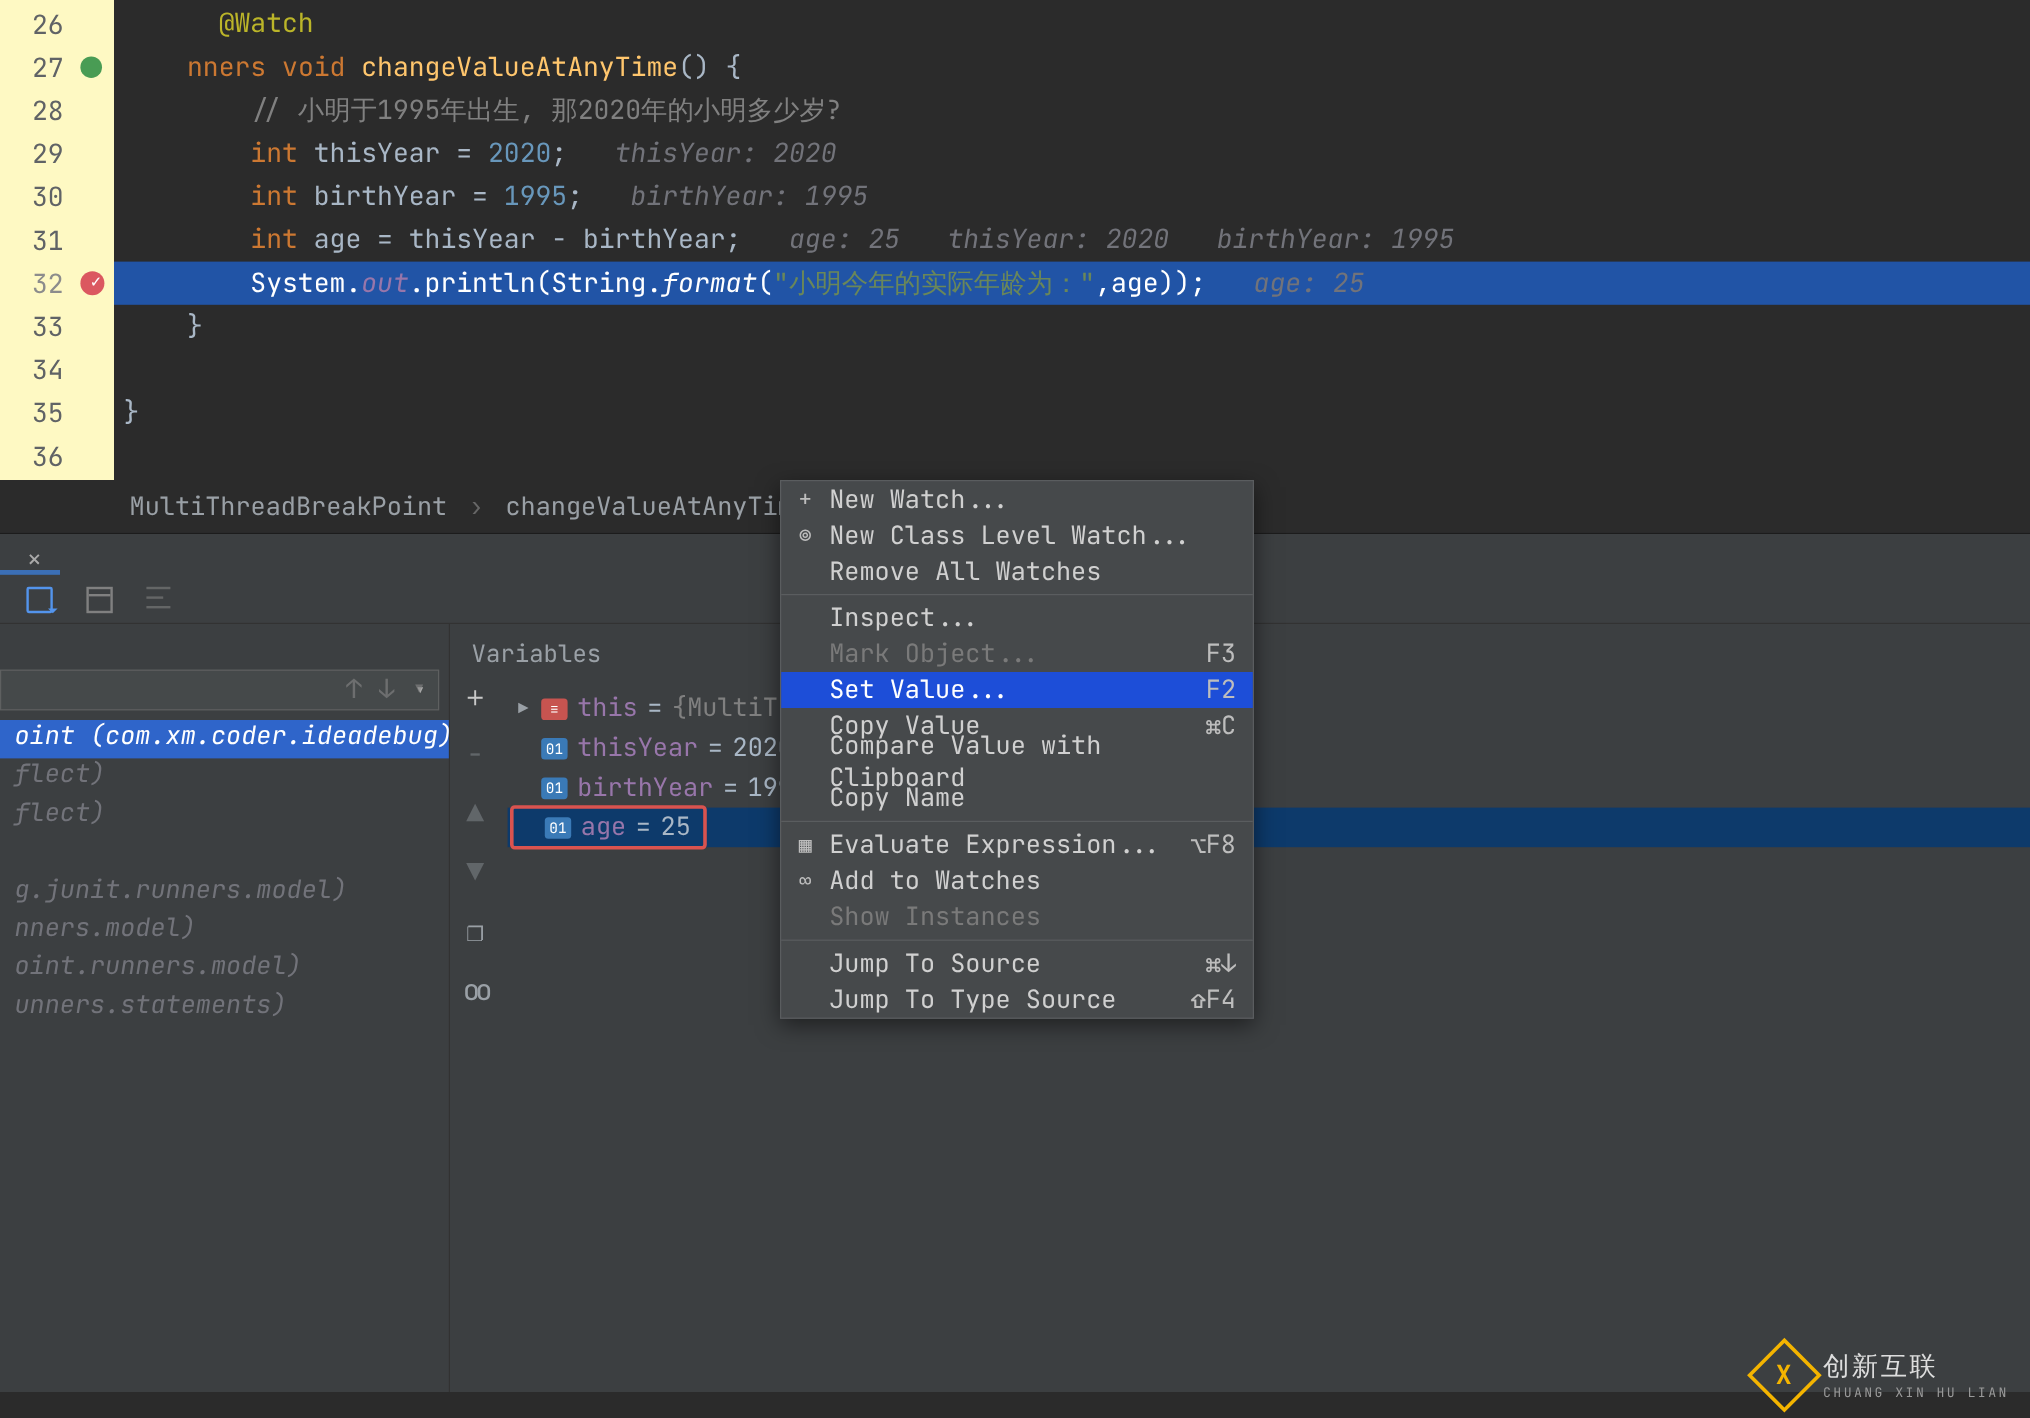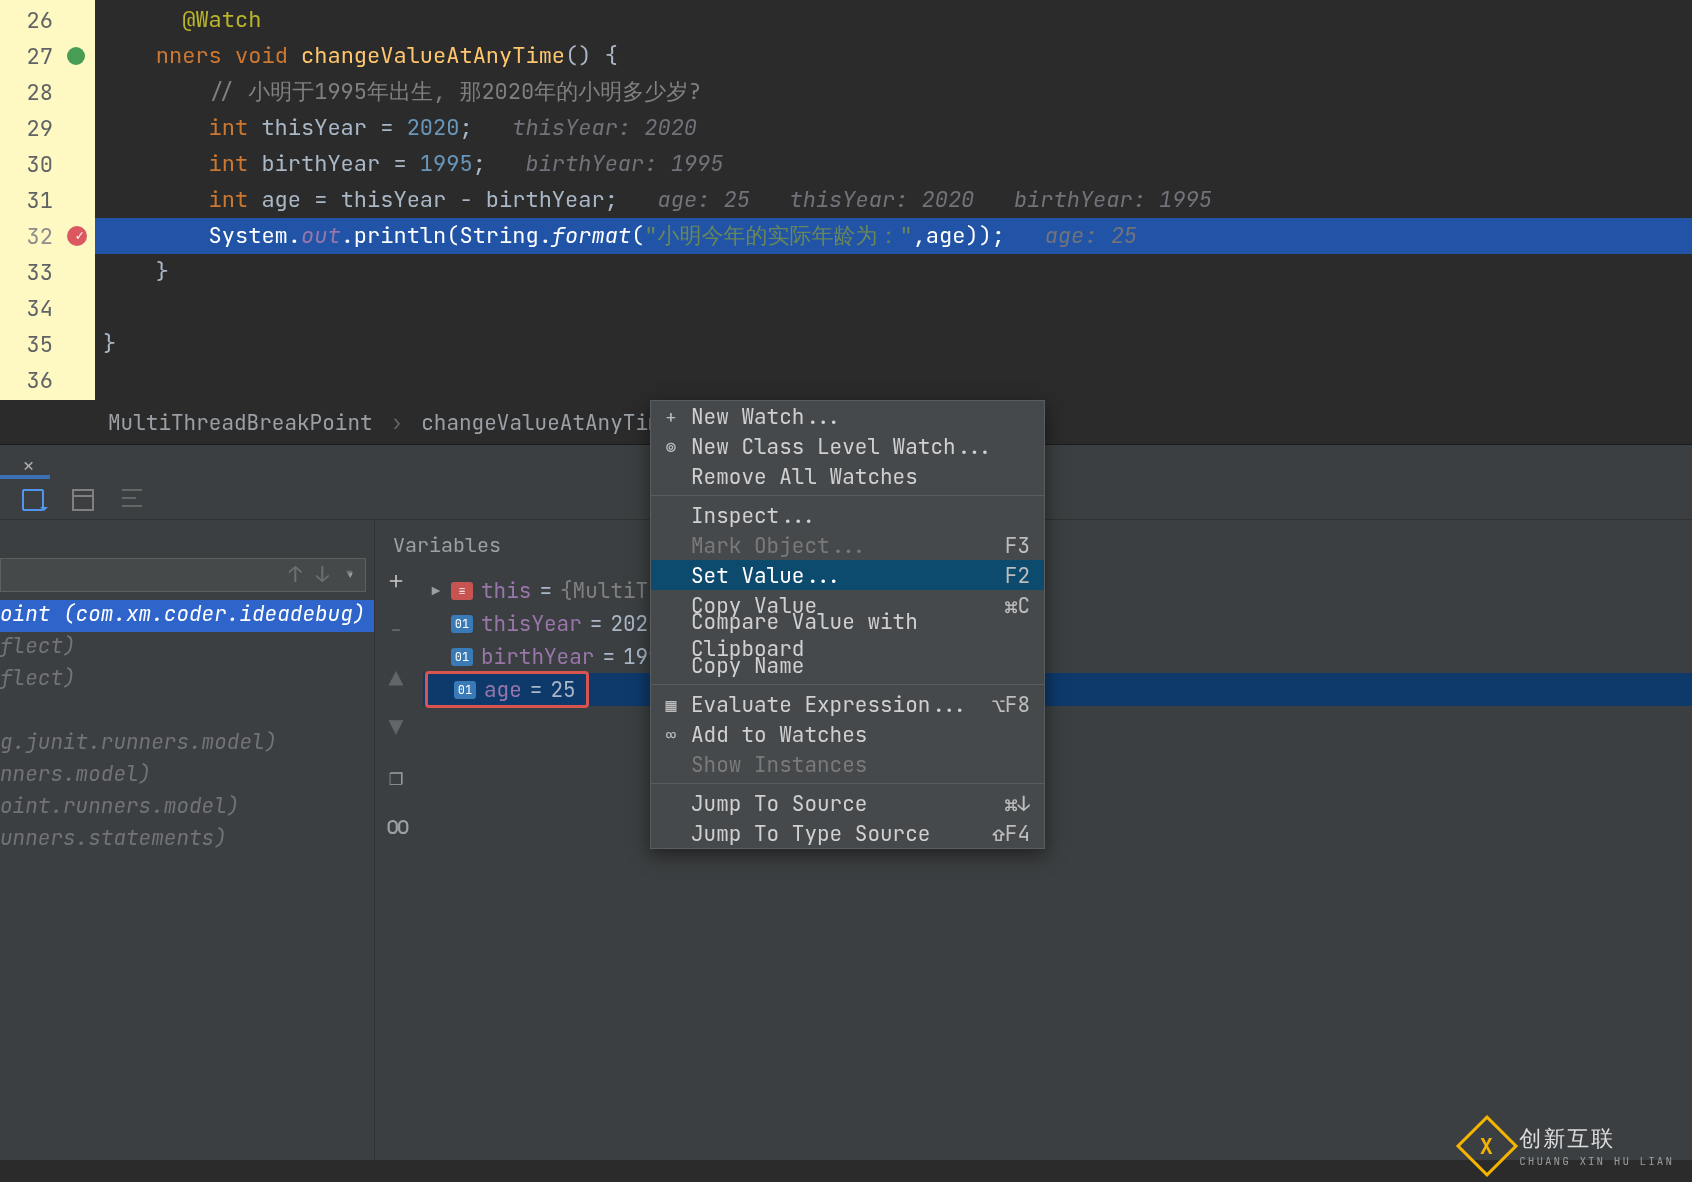--- a/index.html
+++ b/index.html
@@ -40,21 +40,21 @@
   .ico.expr::after{content:"";position:absolute;right:-6px;bottom:-6px;border:4px solid transparent;border-top-color:#5394ec;}
   .ico.calc { border:2px solid #808080; } .ico.calc::before{content:"";display:block;border-top:2px solid #808080;margin-top:4px;} 
   .ico.tree { background:linear-gradient(#808080,#808080) 0 0/20px 2px no-repeat,linear-gradient(#808080,#808080) 0 8px/14px 2px no-repeat,linear-gradient(#808080,#808080) 0 16px/20px 2px no-repeat; opacity:.6;}
 
   .debug-body { display:flex; height:640px; background:#3c3f41; }
   .frames { width:375px; border-right:1px solid #323232; position:relative; padding-top:38px;}
   .frames .combo { height:34px; margin:0 8px 8px 0; background:#45494a; border:1px solid #5e6060; display:flex; align-items:center; justify-content:flex-end; padding-right:10px; color:#aaa;}
   .frames .nav { position:absolute; right:18px; top:40px; display:flex; gap:14px; color:#888; font-size:22px;}
   .frames .nav span{opacity:.6}
   .frames .list { margin-top:8px; font-size:21px; }
-  .frames .list .fr { height:32px; padding-left:0; color:#72737a; font-style:italic; white-space:nowrap; overflow:hidden;}
+  .frames .list .fr { height:32px; padding-left:12px; color:#72737a; font-style:italic; white-space:nowrap; overflow:hidden;}
   .frames .list .fr.sel { background:#2f65ca; color:#fff; font-style:normal;}
   .frames .list .fr.sel .pkg{ font-style:italic; }
 
   .vars { flex:1; position:relative; }
   .vars-title { color:#9aa0a6; font-size:20px; padding:12px 0 10px 18px; }
   .var-toolbar { position:absolute; left:0; top:44px; width:42px; display:flex; flex-direction:column; align-items:center; gap:18px; color:#9aa0a6; font-size:24px;}
   .var-toolbar .plus{color:#c8c8c8}
   .var-toolbar .minus{opacity:.4}
   .var-toolbar .arr{opacity:.4}
   .var-toolbar .glasses{letter-spacing:-4px;}
@@ -71,21 +71,21 @@
   .vval { color:#a9b7c6; }
   .vtype { color:#808080; }
 
   .hlbox { border:3px solid #d9534f; border-radius:4px; padding:2px 10px 2px 4px; margin-left:-4px; display:inline-flex; align-items:center; gap:8px;}
 
   
   .ctx { position:absolute; left:650px; top:400px; width:395px; background:#46494b; border:1px solid #5a5d5f; box-shadow:0 6px 18px rgba(0,0,0,.5); font-family:-apple-system,"Helvetica Neue",sans-serif; font-size:21px; color:#d0d0d0; }
   .ctx .mi { height:30px; display:flex; align-items:center; padding:0 14px 0 40px; position:relative; justify-content:space-between;}
   .ctx .mi .sc { color:#bdbdbd; }
   .ctx .mi.dis { color:#7a7a7a; }
-  .ctx .mi.sel { background:#0c4a6e; color:#fff; }
+  .ctx .mi.sel { background:#1d4ed8; color:#fff; }
   .ctx hr { border:none; border-top:1px solid #5a5d5f; margin:4px 0;}
   .ctx .ic { position:absolute; left:10px; width:20px; text-align:center; color:#bdbdbd; font-size:18px;}
 
   
   .wm { position:absolute; right:18px; bottom:14px; display:flex; align-items:center; gap:10px; color:#ddd; font-family:sans-serif;}
   .wm .logo { width:44px; height:44px; border:3px solid #f4b400; transform:rotate(45deg); display:flex; align-items:center; justify-content:center;}
   .wm .logo span{ transform:rotate(-45deg); color:#f4b400; font-weight:bold; font-size:22px;}
   .wm .t1{font-size:22px; letter-spacing:2px;}
   .wm .t2{font-size:11px; letter-spacing:2px; color:#999;}
 </style>

